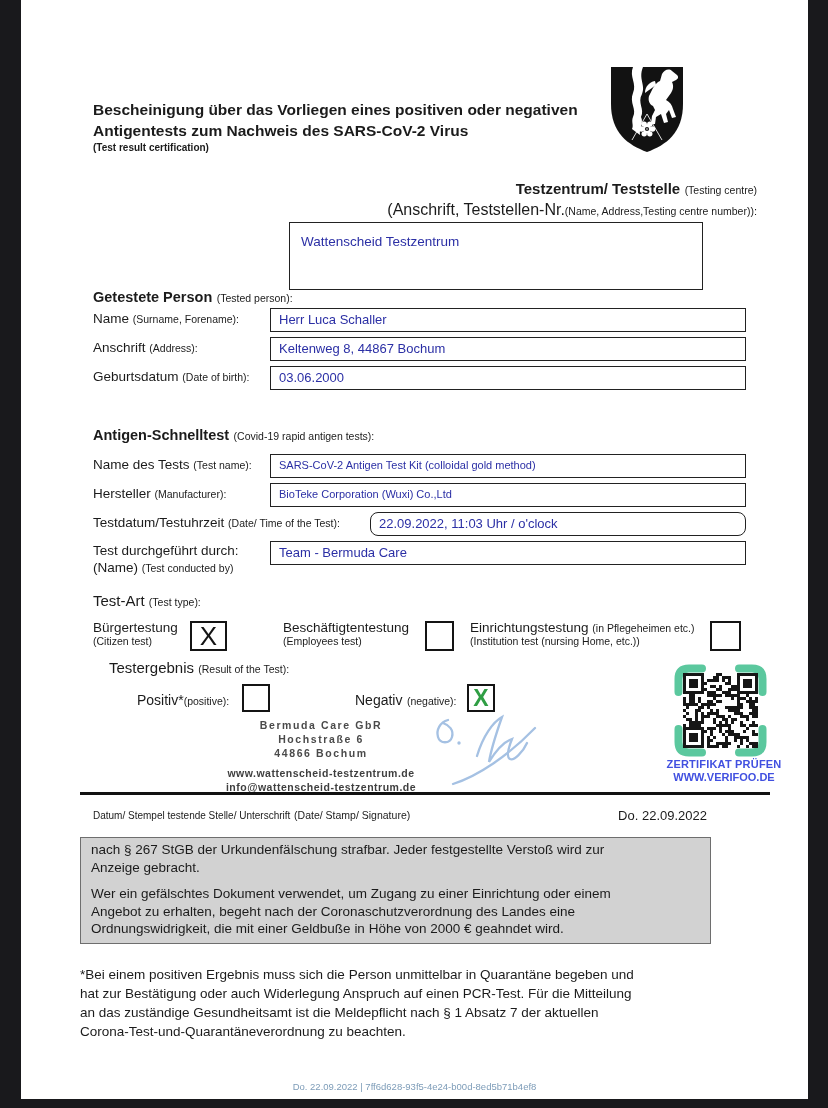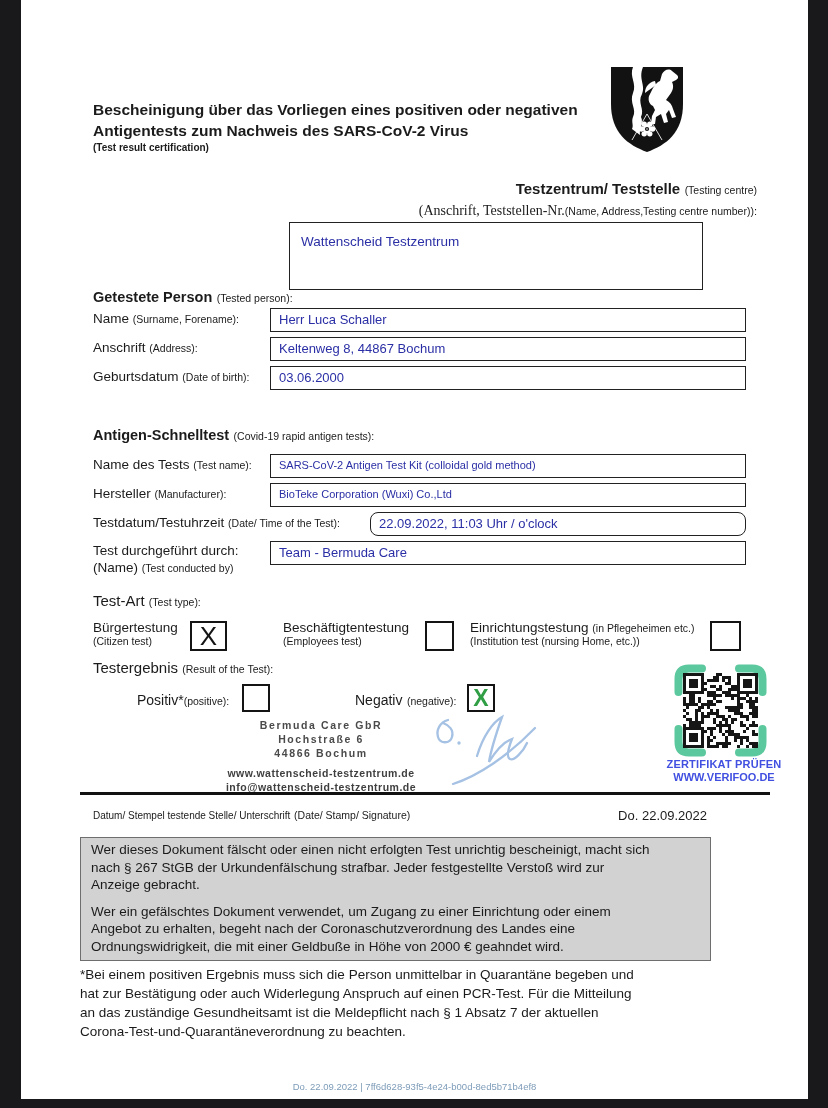--- a/index.html
+++ b/index.html
@@ -66,21 +66,21 @@
       <circle cx="44" cy="67" r="2.1" fill="#151515"></circle>
       <circle cx="44" cy="67" r="0.8" fill="#fff"></circle>
     </g>
   </svg>
 
   <div class="abs" style="left:300px;top:180px;width:436px;text-align:right;">
     <span class="b" style="font-size:15px;">Testzentrum/ Teststelle</span>
     <span class="sub">(Testing centre)</span>
   </div>
   <div class="abs" style="left:300px;top:201px;width:436px;text-align:right;">
-    <span style="font-size:14px;font-family:Liberation Serif, serif;">(Anschrift, Teststellen-Nr.</span><span class="sub">(Name, Address,Testing centre number))</span><span style="font-size:11px;">:</span>
+    <span style="font-size:16px;">(Anschrift, Teststellen-Nr.</span><span class="sub">(Name, Address,Testing centre number))</span><span style="font-size:11px;">:</span>
   </div>
 
   <div class="fbox" style="left:268px;top:222px;width:412px;height:66px;">
     <div class="val" style="padding-left:11px;padding-top:6px;line-height:25px;font-size:13.5px;">
       <div>Wattenscheid Testzentrum</div>
     </div>
   </div>
 
   <div class="abs" style="left:72px;top:288px;">
     <span class="sect">Getestete Person</span>
@@ -163,21 +163,21 @@
   </div>
 
   <div class="abs" style="left:449px;top:620px;">
     <div class="lbl"><span>Einrichtungstestung</span> <span class="sub">(in Pflegeheimen etc.)</span></div>
     <div class="sub">(Institution test (nursing Home, etc.))</div>
   </div>
   <div class="cb" style="left:689px;top:621px;width:27px;height:26px;">
     <span></span>
   </div>
 
-  <div class="abs plain15" style="left:72px;top:659px;">
+  <div class="abs plain15" style="left:88px;top:659px;">
     <span>Testergebnis</span> <span class="sub">(Result of the Test):</span>
   </div>
 
   <div class="abs" style="left:116px;top:691px;">
     <span style="font-size:14px;">Positiv*</span><span class="sub">(positive):</span>
   </div>
   <div class="cb" style="left:221px;top:684px;width:24px;height:24px;">
     <span></span>
   </div>
 
@@ -553,21 +553,20 @@
 
   <div class="divider"></div>
 
   <div class="abs lbl" style="left:72px;top:807px;">
     <span style="font-size:10px;">Datum/ Stempel testende Stelle/ Unterschrift</span> <span class="sub">(Date/ Stamp/ Signature)</span>
   </div>
   <div class="abs" style="left:496px;top:808px;width:190px;text-align:right;font-size:13px;">Do. 22.09.2022</div>
 
   <div class="legalbox">
     <div>
-      <div class="legalline">Wer dieses Dokument fälscht oder einen nicht erfolgten Test unrichtig bescheinigt, macht sich</div>
       <div class="legalline">nach § 267 StGB der Urkundenfälschung strafbar. Jeder festgestellte Verstoß wird zur</div>
       <div class="legalline">Anzeige gebracht.</div>
     </div>
     <div class="gap"></div>
     <div>
       <div class="legalline">Wer ein gefälschtes Dokument verwendet, um Zugang zu einer Einrichtung oder einem</div>
       <div class="legalline">Angebot zu erhalten, begeht nach der Coronaschutzverordnung des Landes eine</div>
       <div class="legalline">Ordnungswidrigkeit, die mit einer Geldbuße in Höhe von 2000 € geahndet wird.</div>
     </div>
   </div>

